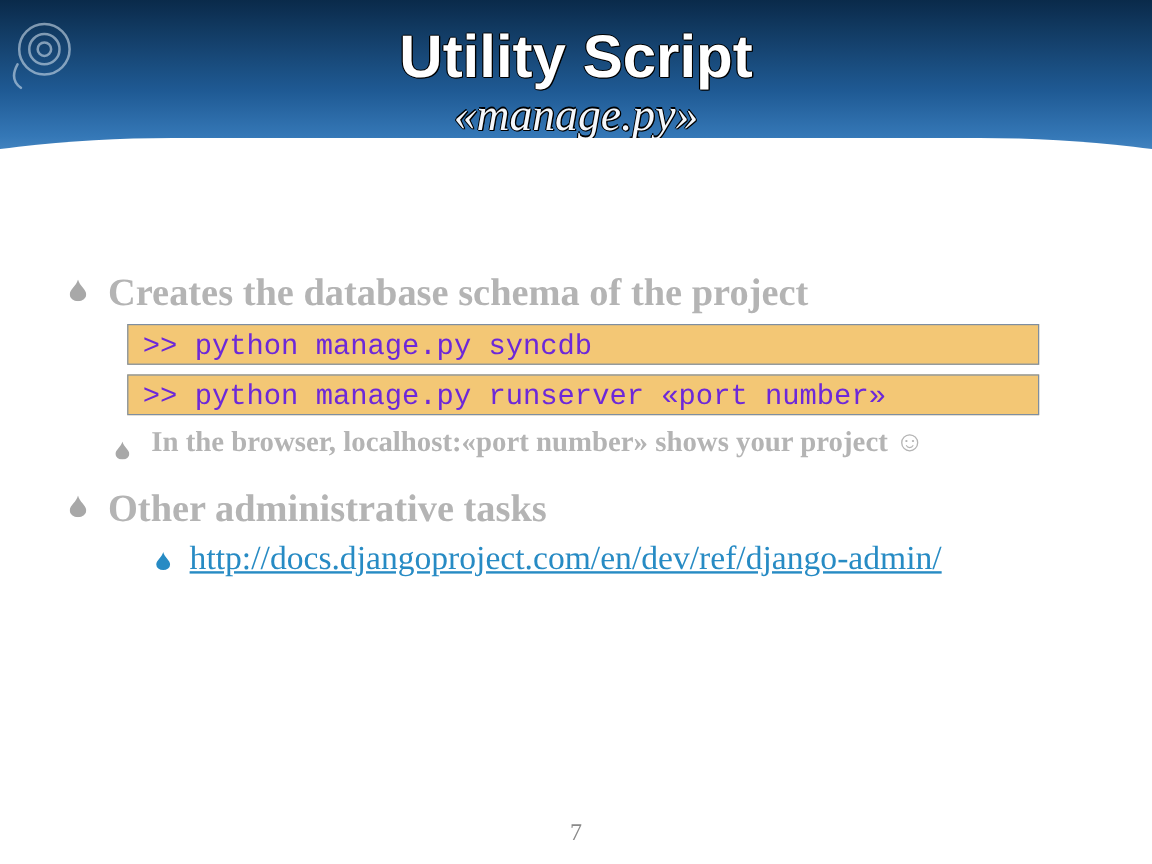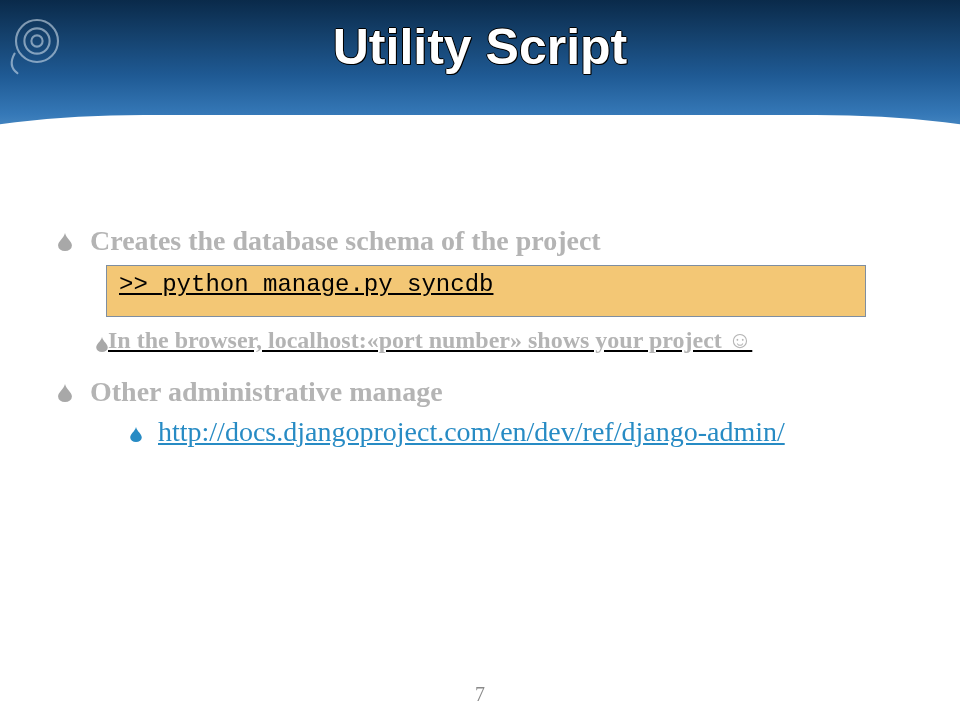--- a/index.html
+++ b/index.html
@@ -57,32 +57,31 @@
     align-items: flex-start;
     gap: 18px;
     margin-top: 28px;
   }
   .bullet-drop {
     flex: 0 0 auto;
     width: 14px; height: 18px; margin-top: 8px;
     color: #a8a8a8;
   }
   .bullet-text-1 {
-    font-size: 28px;
+    font-size: 32px;
     font-family: "Comic Sans MS", "Trebuchet MS", cursive;
     font-weight: 700;
     color: #b4b4b4;
   }
   .bullet-2 {
     display: flex;
-    align-items: center;
-    gap: 0;
+    align-items: flex-end;
+    gap: 18px;
     margin-left: 38px;
     margin-top: 10px;
-    text-decoration: underline;
   }
   .bullet-text-2 {
     font-size: 24px;
     font-family: "Comic Sans MS", "Trebuchet MS", cursive;
     font-weight: 700;
     color: #b4b4b4;
   }
   .link-line {
     margin-left: 72px;
     margin-top: 8px;
@@ -97,26 +96,25 @@
   }
   .link-text {
     color: #278bc4;
     text-decoration: underline;
   }
 
   .codebox {
     margin: 8px 0 0 48px;
     border: 1.5px solid #7e8ea1;
     background: #f3c775;
-    padding: 5px 12px 18px 12px;
+    padding: 5px 12px 0 12px;
     font-family: Consolas, "Courier New", monospace;
     font-size: 24px;
-    color: #000000;
+    color: #6d28d9;
     width: 760px;
-    text-decoration: underline;
   }
 
   .pagenum {
     position: absolute;
     bottom: 14px; left: 0; right: 0;
     text-align: center;
     color: #8a8a8a;
     font-family: "Comic Sans MS", cursive;
     font-size: 20px;
   }
@@ -130,45 +128,47 @@
     <svg class="ornament" viewBox="0 0 100 100">
       <g fill="none" stroke="#dce9f4" stroke-width="3" stroke-linecap="round">
         <path d="M50 50 m-30 0 a30 30 0 1 0 60 0 a30 30 0 1 0 -60 0"></path>
         <path d="M50 50 m-18 0 a18 18 0 1 0 36 0 a18 18 0 1 0 -36 0"></path>
         <path d="M50 50 m-8 0 a8 8 0 1 0 16 0 a8 8 0 1 0 -16 0"></path>
         <path d="M18 68 q-10 18 4 28"></path>
       </g>
     </svg>
     <div class="header-inner">
       <div class="title">Utility Script</div>
+      <div class="subtitle">«manage.py»</div>
     </div>
   </div>
 
   <div class="body">
 
     <div class="bullet-1" style="margin-top:0;">
       <svg class="bullet-drop" viewBox="0 0 20 26">
           <path d="M10 0 C12 8 20 12 20 18 A10 8 0 1 1 0 18 C0 12 8 8 10 0 Z" fill="currentColor"></path>
         </svg>
       <div class="bullet-text-1">Creates the database schema of the project</div>
     </div>
     <div class="codebox">&gt;&gt; python manage.py syncdb</div>
 
+    <div class="codebox">&gt;&gt; python manage.py runserver «port number»</div>
     <div class="bullet-2">
       <svg class="bullet-drop" viewBox="0 0 20 26" style="width:12px;height:15px;margin-top:7px;">
           <path d="M10 0 C12 8 20 12 20 18 A10 8 0 1 1 0 18 C0 12 8 8 10 0 Z" fill="currentColor"></path>
         </svg>
       <div class="bullet-text-2">In the browser, localhost:«port number» shows your project ☺</div>
     </div>
 
     <div class="bullet-1" style="margin-top:22px;">
       <svg class="bullet-drop" viewBox="0 0 20 26">
           <path d="M10 0 C12 8 20 12 20 18 A10 8 0 1 1 0 18 C0 12 8 8 10 0 Z" fill="currentColor"></path>
         </svg>
-      <div class="bullet-text-1">Other administrative manage</div>
+      <div class="bullet-text-1">Other administrative tasks</div>
     </div>
     <div class="link-line">
       <svg class="link-bullet" viewBox="0 0 20 26">
           <path d="M10 0 C12 8 20 12 20 18 A10 8 0 1 1 0 18 C0 12 8 8 10 0 Z" fill="currentColor"></path>
         </svg><span class="link-text">http://docs.djangoproject.com/en/dev/ref/django-admin/</span>
     </div>
 
   </div>
 
   <div class="pagenum">7</div>

